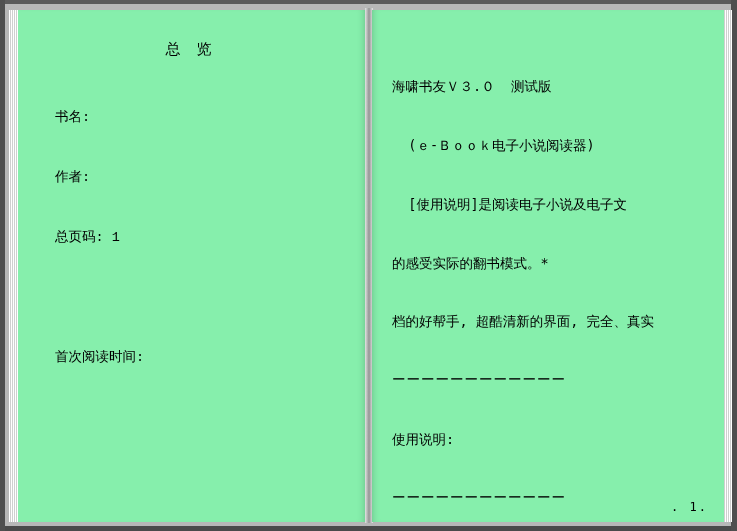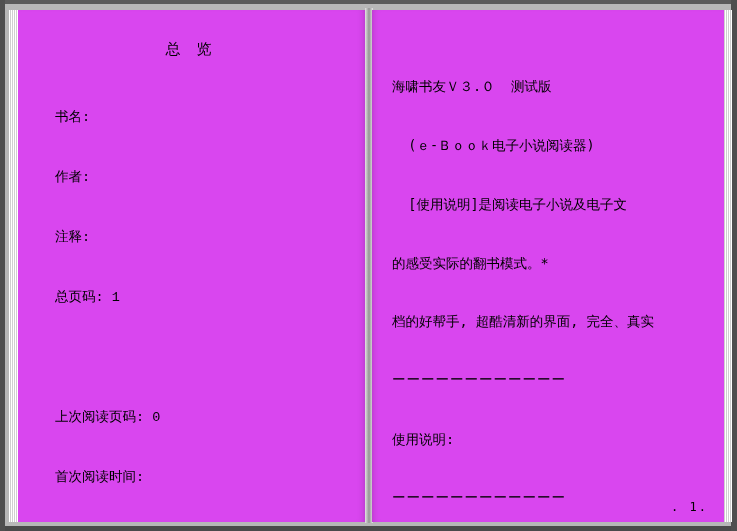--- a/index.html
+++ b/index.html
@@ -51,21 +51,21 @@
   #stack-right {
     position: absolute;
     left: 368px; top: 4px;
     width: 363px; height: 522px;
     background: #b7b7b7;
   }
 
   
   .page {
     position: absolute;
-    background: #d946ef;
+    background: #86efac;
     overflow: hidden;
   }
   #page-left {
     left: 18px; top: 10px;
     width: 347px; height: 512px;
     border-right: 1px solid #d8d8d8;
     box-shadow: inset -6px 0 10px -8px rgba(0,0,0,0.35);
   }
   #page-right {
     left: 372px; top: 10px;
@@ -180,24 +180,22 @@
 
   <div class="page-edge-lines-left"></div>
   <div class="page-edge-lines-right"></div>
 
   <div class="page" id="page-left">
     <div class="page-inner">
       <div class="summary-title">总  览</div>
       <div class="left-body">
         <span class="ln">书名:</span>
         <span class="ln">作者:</span>
-        <span class="ln">注释:</span>
         <span class="ln">总页码: 1</span>
         <span class="ln blank"></span>
-        <span class="ln">上次阅读页码: 0</span>
         <span class="ln">首次阅读时间:</span>
         
         
         
         
         
         
         
         
         

